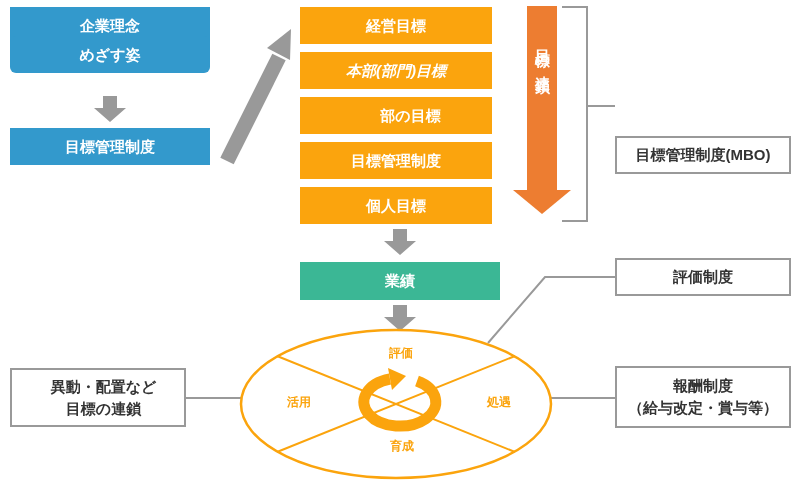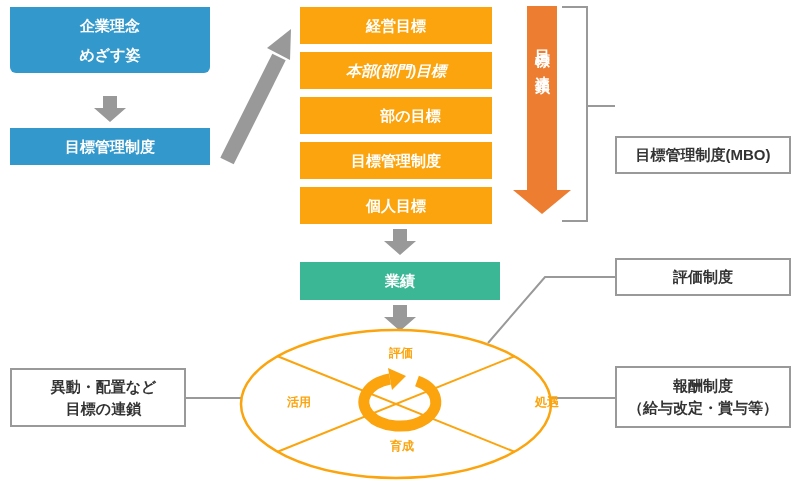--- a/index.html
+++ b/index.html
@@ -87,21 +87,21 @@
   <div class="box orange" style="top:187px;">個人目標</div>
 
   <div class="chain-label">目標の連鎖</div>
 
   <div class="box framed" style="left:615px; top:88px; width:176px; height:38px;margin-top:48px;">目標管理制度(MBO)</div>
 
   <div class="box teal" style="top:262px;">業績</div>
 
   <div class="quadrant-label" style="left:401px; top:353px;">評価</div>
   <div class="quadrant-label" style="left:299px; top:402px;">活用</div>
-  <div class="quadrant-label" style="left:499px; top:402px;margin-left:48px;">処遇</div>
+  <div class="quadrant-label" style="left:499px; top:402px;">処遇</div>
   <div class="quadrant-label" style="left:402px; top:446px;">育成</div>
 
   <div class="box framed" style="left:10px; top:368px; width:176px; height:59px;padding-left:11px;">
     <span>異動・配置など</span>
     <span>目標の連鎖</span>
   </div>
 
   <div class="box framed" style="left:615px; top:258px; width:176px; height:38px;">評価制度</div>
 
   <div class="box framed" style="left:615px; top:366px; width:176px; height:62px;">

